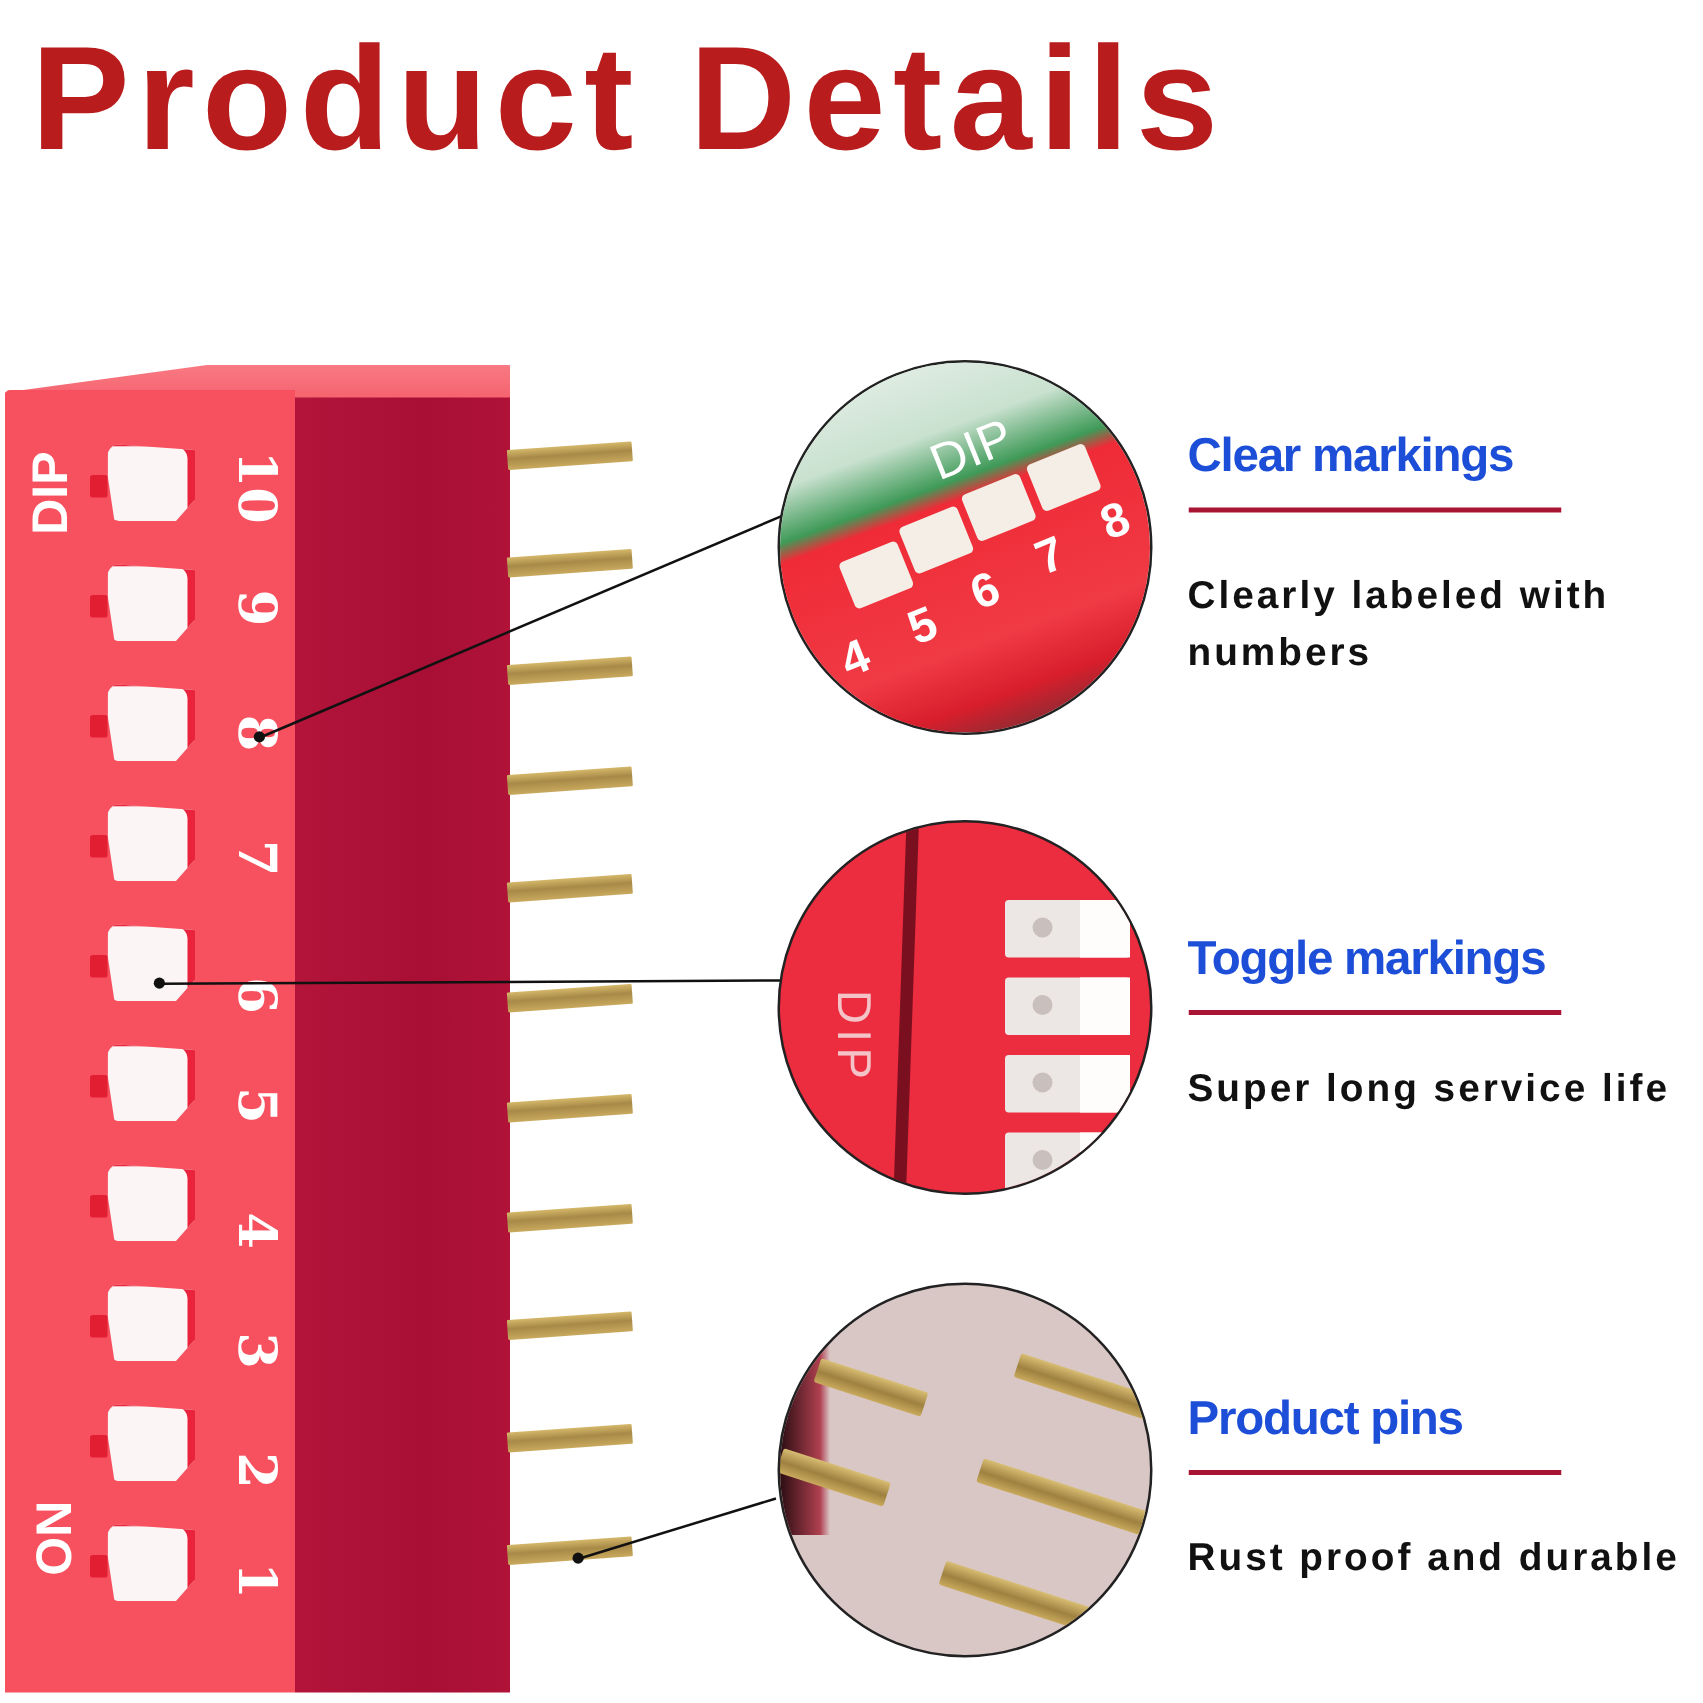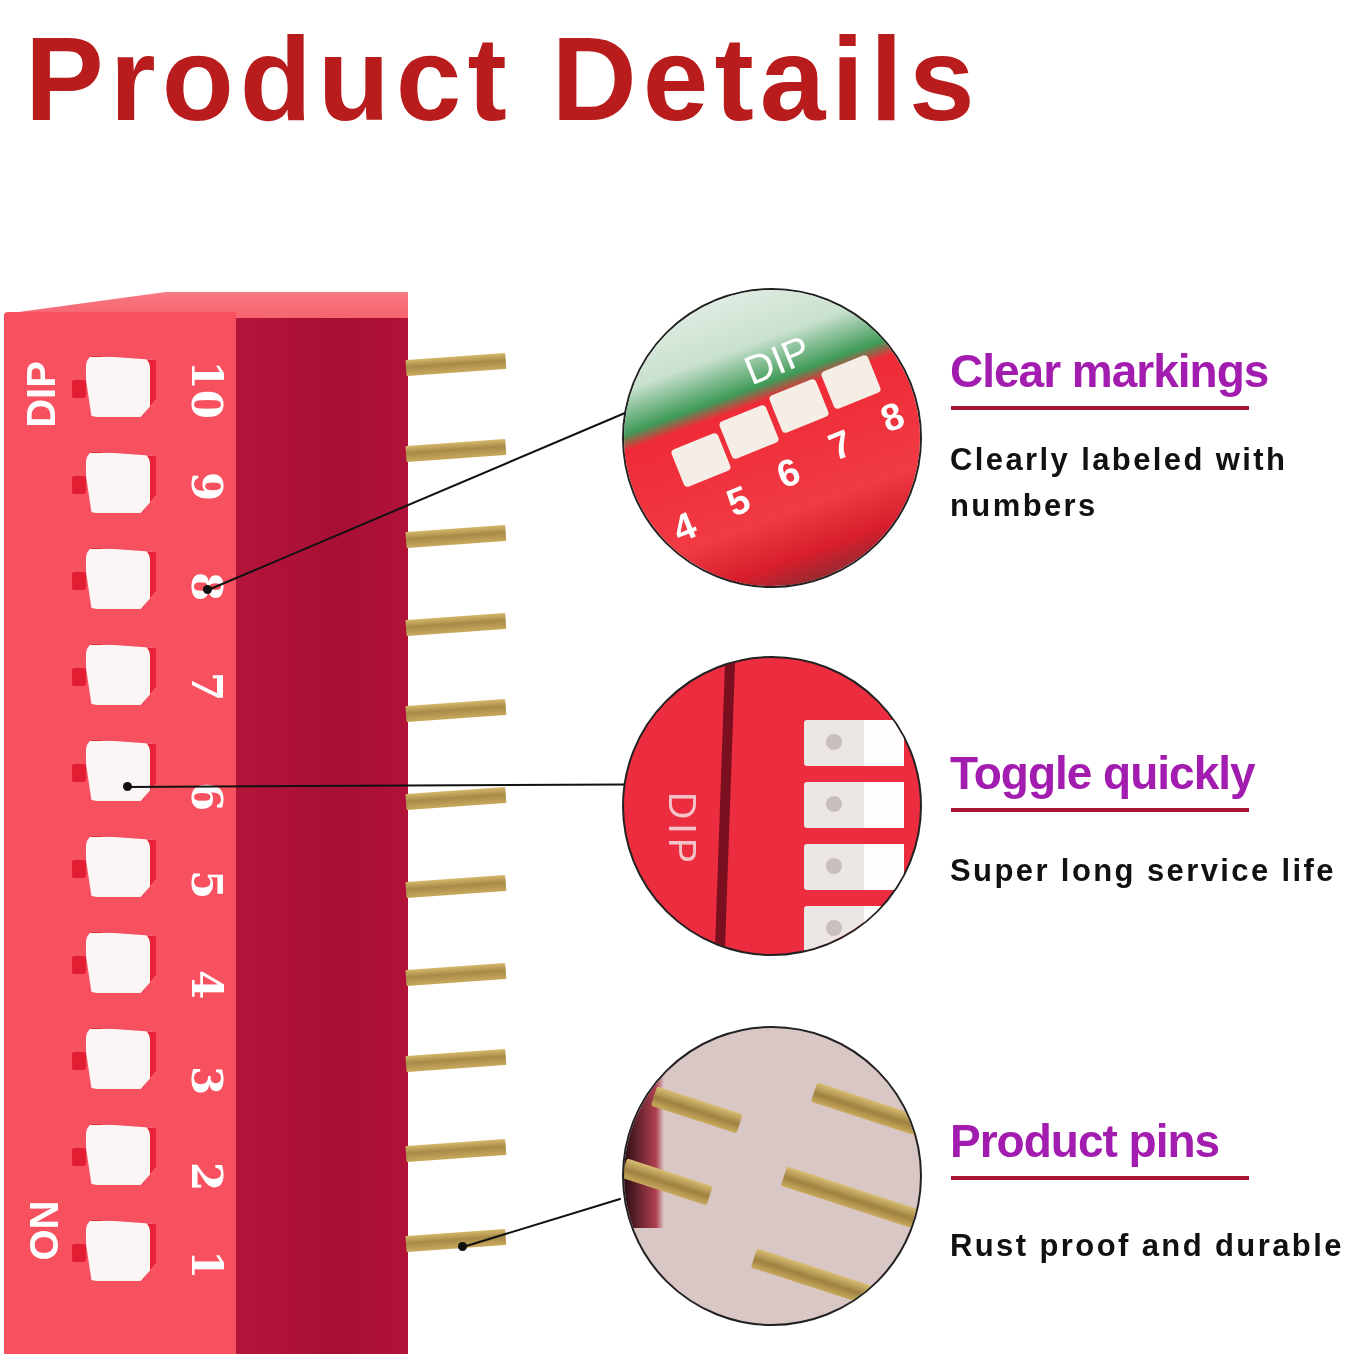--- a/index.html
+++ b/index.html
@@ -49,21 +49,21 @@
     transform: rotate(-4deg); transform-origin: left center; border-radius: 1px;
   }
   
   .leader { position: absolute; height: 2px; background: #111; transform-origin: left center; }
   .dot { position: absolute; width: 9px; height: 9px; border-radius: 50%; background: #111; }
   .circle {
     position: absolute; width: 296px; height: 296px; border-radius: 50%; border: 2px solid #222;
     overflow: hidden;
   }
   .heading {
-    position: absolute; left: 950px; font-size: 46px; font-weight: bold; color: #a21caf;
+    position: absolute; left: 950px; font-size: 38px; font-weight: bold; color: #1d4ed8;
     letter-spacing: -1px; font-family: "Liberation Sans", sans-serif;
   }
   .rule { position: absolute; left: 951px; width: 298px; height: 4px; background: #a81434; }
   .desc {
     position: absolute; left: 950px; font-size: 31px; font-weight: bold; color: #111;
     letter-spacing: 2.4px; line-height: 46px; font-family: "Liberation Sans", sans-serif;
   }
   
   .c1 { left: 622px; top: 288px; background: #e4ece6; }
   .c1 .pcb { position: absolute; left: 0; top: 0; width: 100%; height: 100%;
@@ -187,21 +187,21 @@
   <div class="edge"></div>
   <div class="cp" style="left:30px;top:58px;width:90px"></div>
   <div class="cp" style="left:0;top:130px;width:90px"></div>
   <div class="cp" style="left:190px;top:54px;width:120px"></div>
   <div class="cp" style="left:160px;top:138px;width:140px"></div>
   <div class="cp" style="left:130px;top:220px;width:130px"></div>
 </div>
 
 <div class="heading" style="top:344px">Clear markings</div>
 <div class="rule" style="top:406px"></div>
-<div class="desc" style="top:437px;width:380px">Clearly labeled with numbers</div>
-
-<div class="heading" style="top:746px">Toggle quickly</div>
+<div class="desc" style="top:453px;width:380px">Clearly labeled with numbers</div>
+
+<div class="heading" style="top:746px">Toggle markings</div>
 <div class="rule" style="top:808px"></div>
 <div class="desc" style="top:848px;width:420px">Super long service life</div>
 
 <div class="heading" style="top:1114px">Product pins</div>
 <div class="rule" style="top:1176px"></div>
 <div class="desc" style="top:1223px;width:420px">Rust proof and durable</div>
 
 </body></html>

